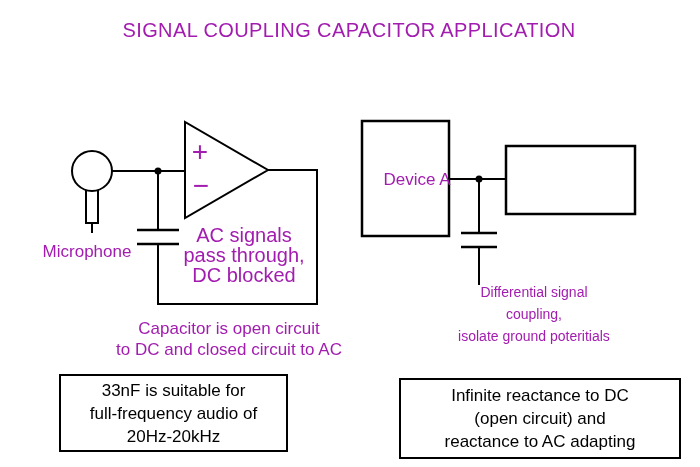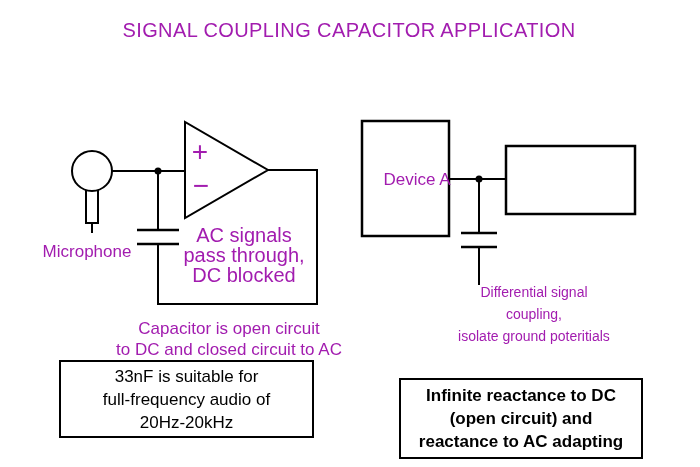--- a/index.html
+++ b/index.html
@@ -120,31 +120,31 @@
 
   <div class="abs-text body17" style="left:77px; top:252px; white-space:nowrap;">Microphone</div>
 
   <div class="abs-text inner-note" style="left:244px; top:255px;">AC signals
 pass through,
 DC blocked</div>
 
   <div class="abs-text caption-left" style="left:185px; top:339px;margin-left:44px;">Capacitor is open circuit
 to DC and closed circuit to AC</div>
 
-  <div class="note-box" style="left:59px; top:360px; width:255px; height:78px;">
+  <div class="note-box" style="left:59px; top:374px; width:229px; height:78px;">
     <span>33nF is suitable for
 full-frequency audio of
 20Hz-20kHz</span>
   </div>
 
   <div class="abs-text body17" style="left:407px; top:180px; white-space:nowrap;">Device A</div>
 
 
   <div class="abs-text caption-right" style="left:534px; top:314px;">Differential signal coupling,
 isolate ground poteritials</div>
 
-  <div class="note-box" style="left:399px; top:378px; width:244px; height:81px;font-weight:bold;">
+  <div class="note-box" style="left:399px; top:378px; width:282px; height:81px;">
     <span>Infinite reactance to DC
 (open circuit) and
 reactance to AC adapting</span>
   </div>
 
 </div>
 
 </body></html>

